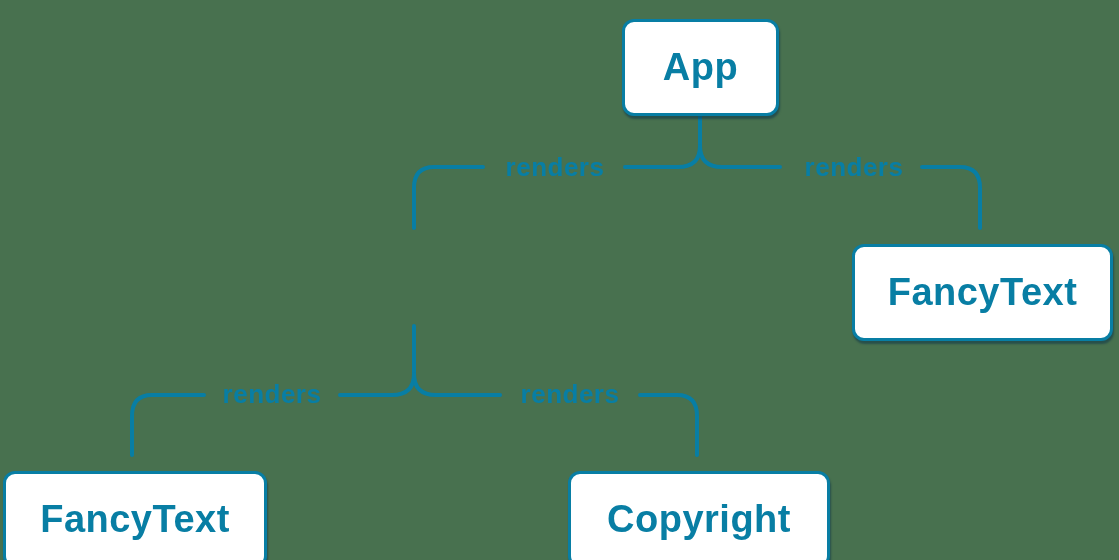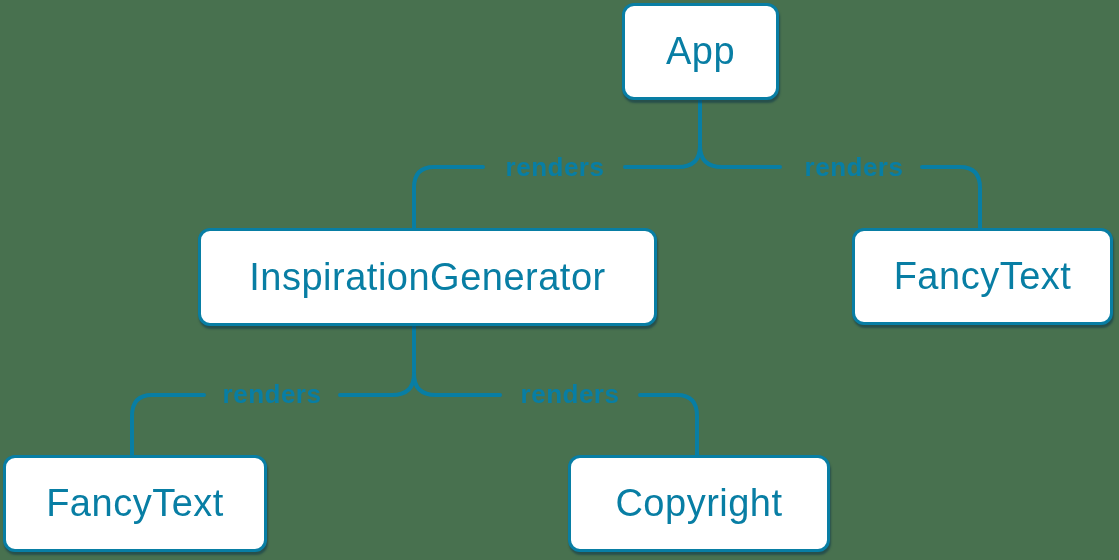--- a/index.html
+++ b/index.html
@@ -26,24 +26,25 @@
   }
   .node {
     position: absolute;
     background: var(--node-fill, #FFFFFF);
     border: 3px solid var(--accent, #087EA4);
     border-radius: 12px;
     box-shadow: 1px 3px 2px rgba(13, 52, 72, 0.55);
     display: flex; align-items: center; justify-content: center;
     color: var(--accent, #087EA4);
     font-size: 38px;
-    font-weight: 400;
+    font-weight: 700;
     letter-spacing: 0.5px;
     box-sizing: border-box;
     white-space: nowrap;
+    margin-top: 16px;
   }
   .edge-label {
     position: absolute;
     transform: translate(-50%, -50%);
     color: var(--accent, #087EA4);
     font-size: 26px;
     font-weight: 700;
     letter-spacing: 0.5px;
     white-space: nowrap;
   }
@@ -74,18 +75,17 @@
 
     <path d="M414 374 Q414 395 436 395 H500 M640 395 H677 Q697 395 697 416 V455"></path>
   </svg>
 
   <span class="edge-label edge-label-1">renders</span>
   <span class="edge-label edge-label-2">renders</span>
   <span class="edge-label edge-label-3">renders</span>
   <span class="edge-label edge-label-4">renders</span>
 
   <div class="node node-app">App</div>
-  <div class="node node-ig">InspirationGenerator</div>
   <div class="node node-fancy-r">FancyText</div>
   <div class="node node-fancy-l">FancyText</div>
   <div class="node node-copyright">Copyright</div>
 
 </div>
 
 </body></html>

